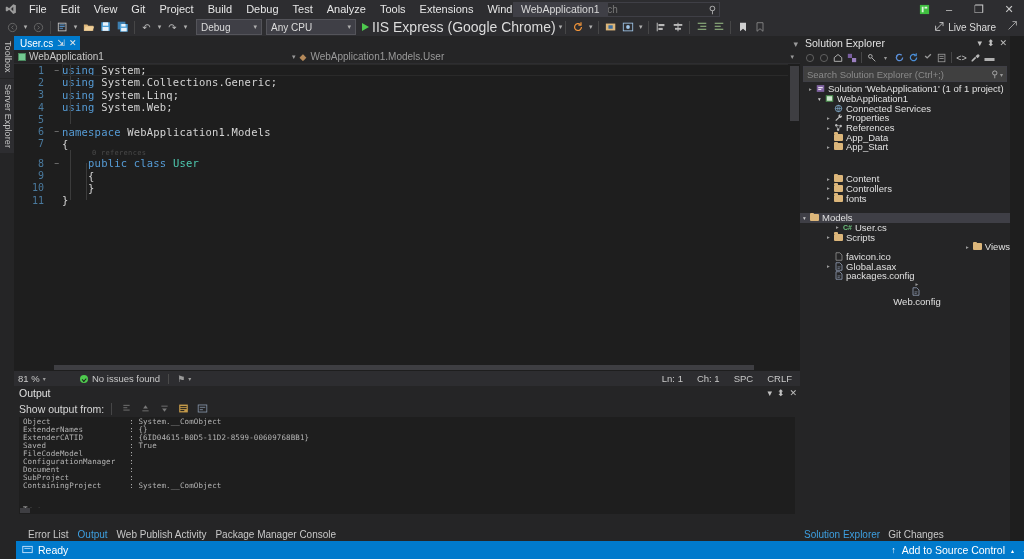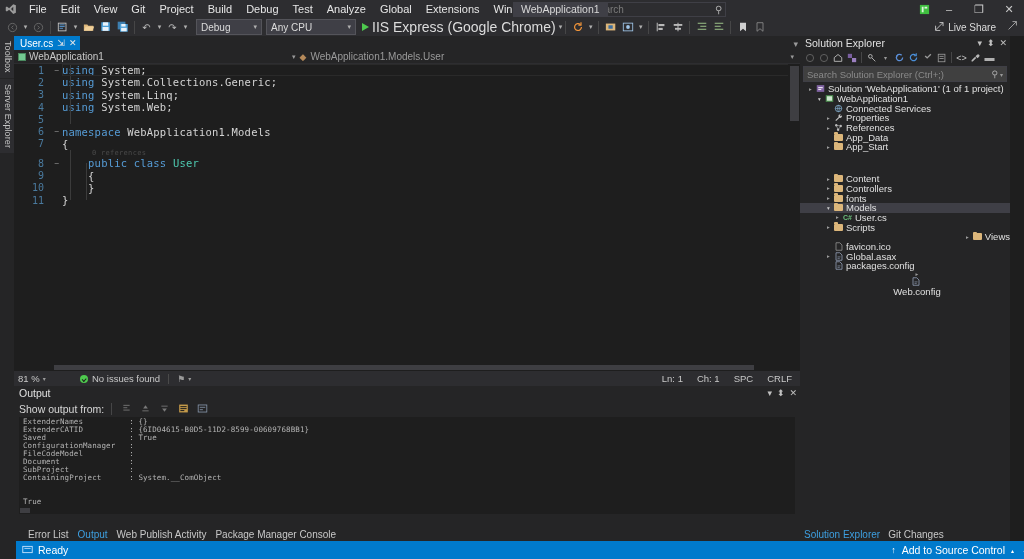--- a/index.html
+++ b/index.html
@@ -217,21 +217,21 @@
     </div>
     <div class="menu-item">File</div>
     <div class="menu-item">Edit</div>
     <div class="menu-item">View</div>
     <div class="menu-item">Git</div>
     <div class="menu-item">Project</div>
     <div class="menu-item">Build</div>
     <div class="menu-item">Debug</div>
     <div class="menu-item">Test</div>
     <div class="menu-item">Analyze</div>
-    <div class="menu-item">Global</div>
+    <div class="menu-item">Tools</div>
     <div class="menu-item">Extensions</div>
     <div class="menu-item">Window</div>
     <div class="menu-item">Help</div>
     <div class="search-box">
       <span class="ph">Search</span>
       <span class="mag">⚲</span>
     </div>
     <div class="win-title">WebApplication1</div>
     <div class="win-ctrls">
       <div class="notif-badge">
@@ -552,25 +552,26 @@
       </span>
       <span class="op-ic">
         <svg width="11" height="11" viewBox="0 0 14 14">
             <rect x="1.5" y="2.5" width="11" height="9" fill="none" stroke="#8a9ab0" stroke-width="1"></rect>
             <path d="M3.5 5.5h7M3.5 8.5h4" stroke="#8a9ab0" stroke-width="1"></path>
           </svg>
       </span>
     </div>
     <div class="op-body">
       <div id="op-lines">
+          <div class="op-line">Object                 : System.__ComObject</div>
           <div class="op-line">ExtenderNames          : {}</div>
           <div class="op-line">ExtenderCATID          : {6ID04615-B0D5-11D2-8599-00609768BB1}</div>
           <div class="op-line">Saved                  : True</div>
+          <div class="op-line">FileCodeModel          :</div>
           <div class="op-line">ConfigurationManager   :</div>
-          <div class="op-line">FileCodeModel          :</div>
           <div class="op-line">Document               :</div>
           <div class="op-line">SubProject             :</div>
           <div class="op-line">ContainingProject      : System.__ComObject</div>
           <div class="op-line"></div>
           <div class="op-line"></div>
           <div class="op-line">True</div>
         </div>
     </div>
     <div class="op-hscroll"></div>
     <div class="op-hthumb"></div>
@@ -743,21 +744,21 @@
           </span>
           <span>Controllers</span>
         </div>
         <div class="tn" style="padding-left: 24px;">
           <span class="tw">▸</span>
           <span class="tico">
             <span class="folder"></span>
           </span>
           <span>fonts</span>
         </div>
-        <div class="tn sel" style="padding-left: 24px;">
+        <div class="tn sel" style=" margin-top: 10px;">
           <span class="tw open">▾</span>
           <span class="tico">
             <span class="folder"></span>
           </span>
           <span>Models</span>
         </div>
         <div class="tn" style="padding-left: 33px;">
           <span class="tw">▸</span>
           <span class="tico">
             <span style="font-size:7px;color:#6bbf7b;font-weight:bold;font-family:'Liberation Sans',sans-serif;">C#</span>

